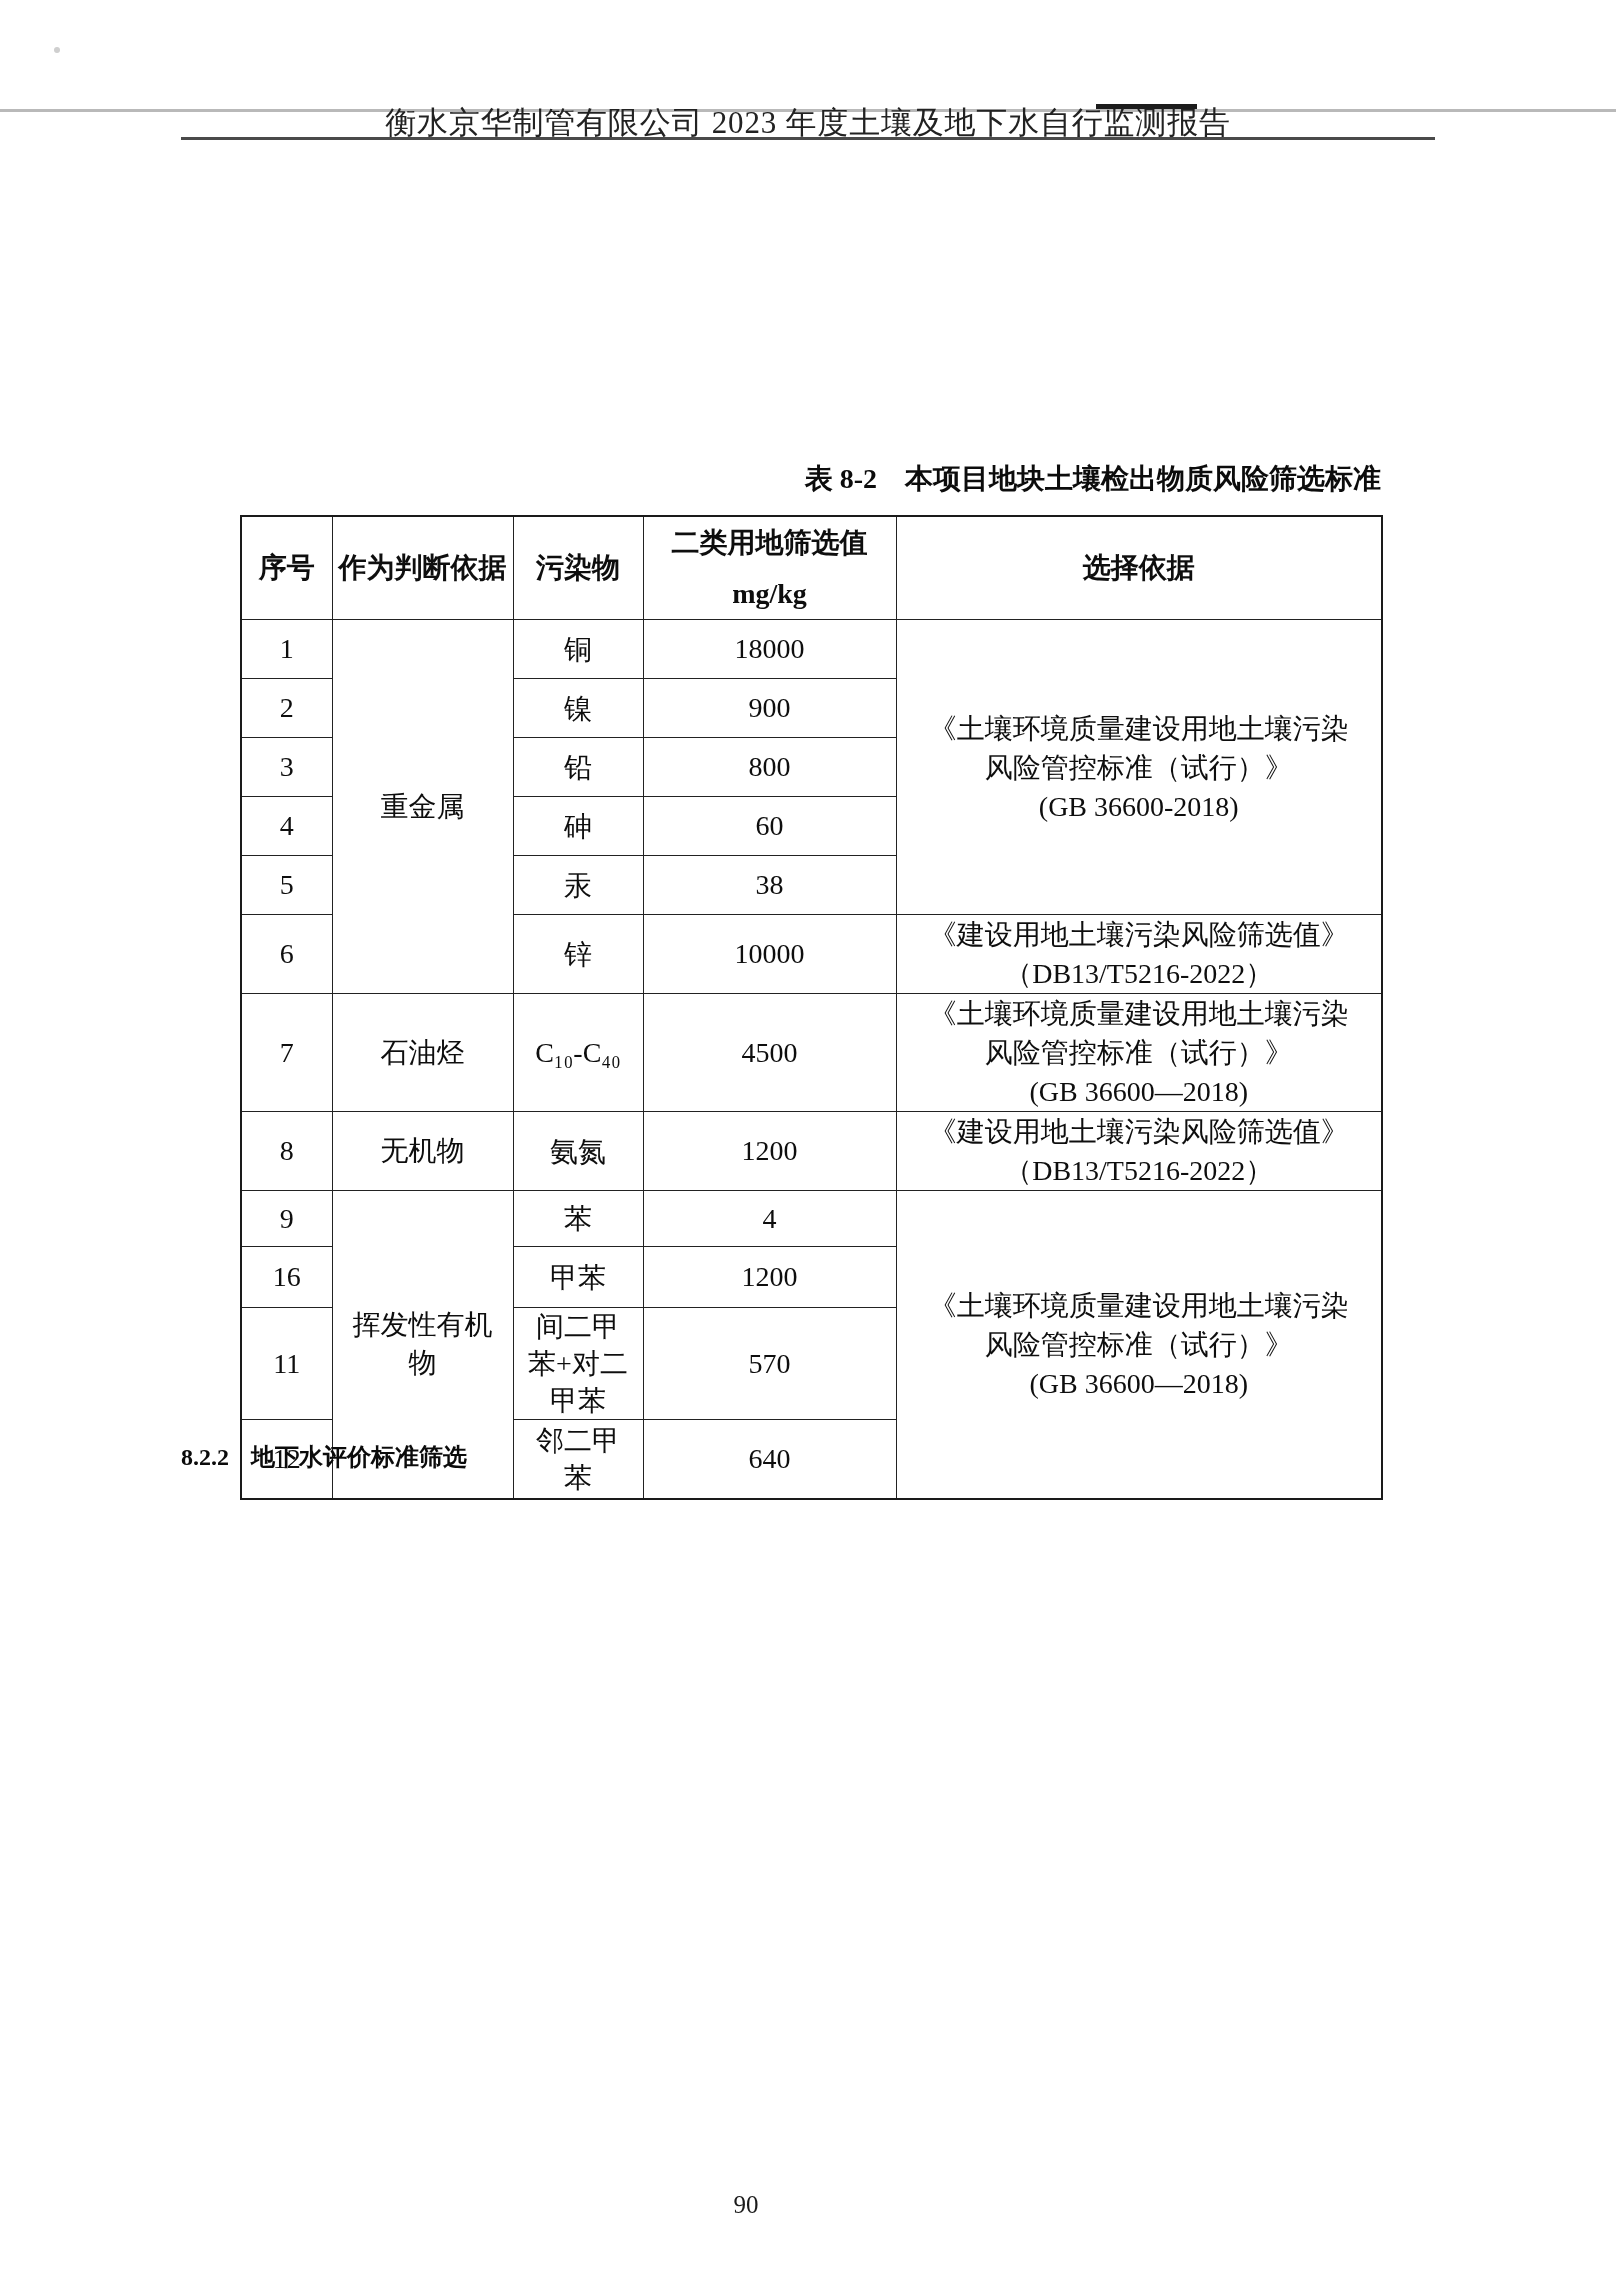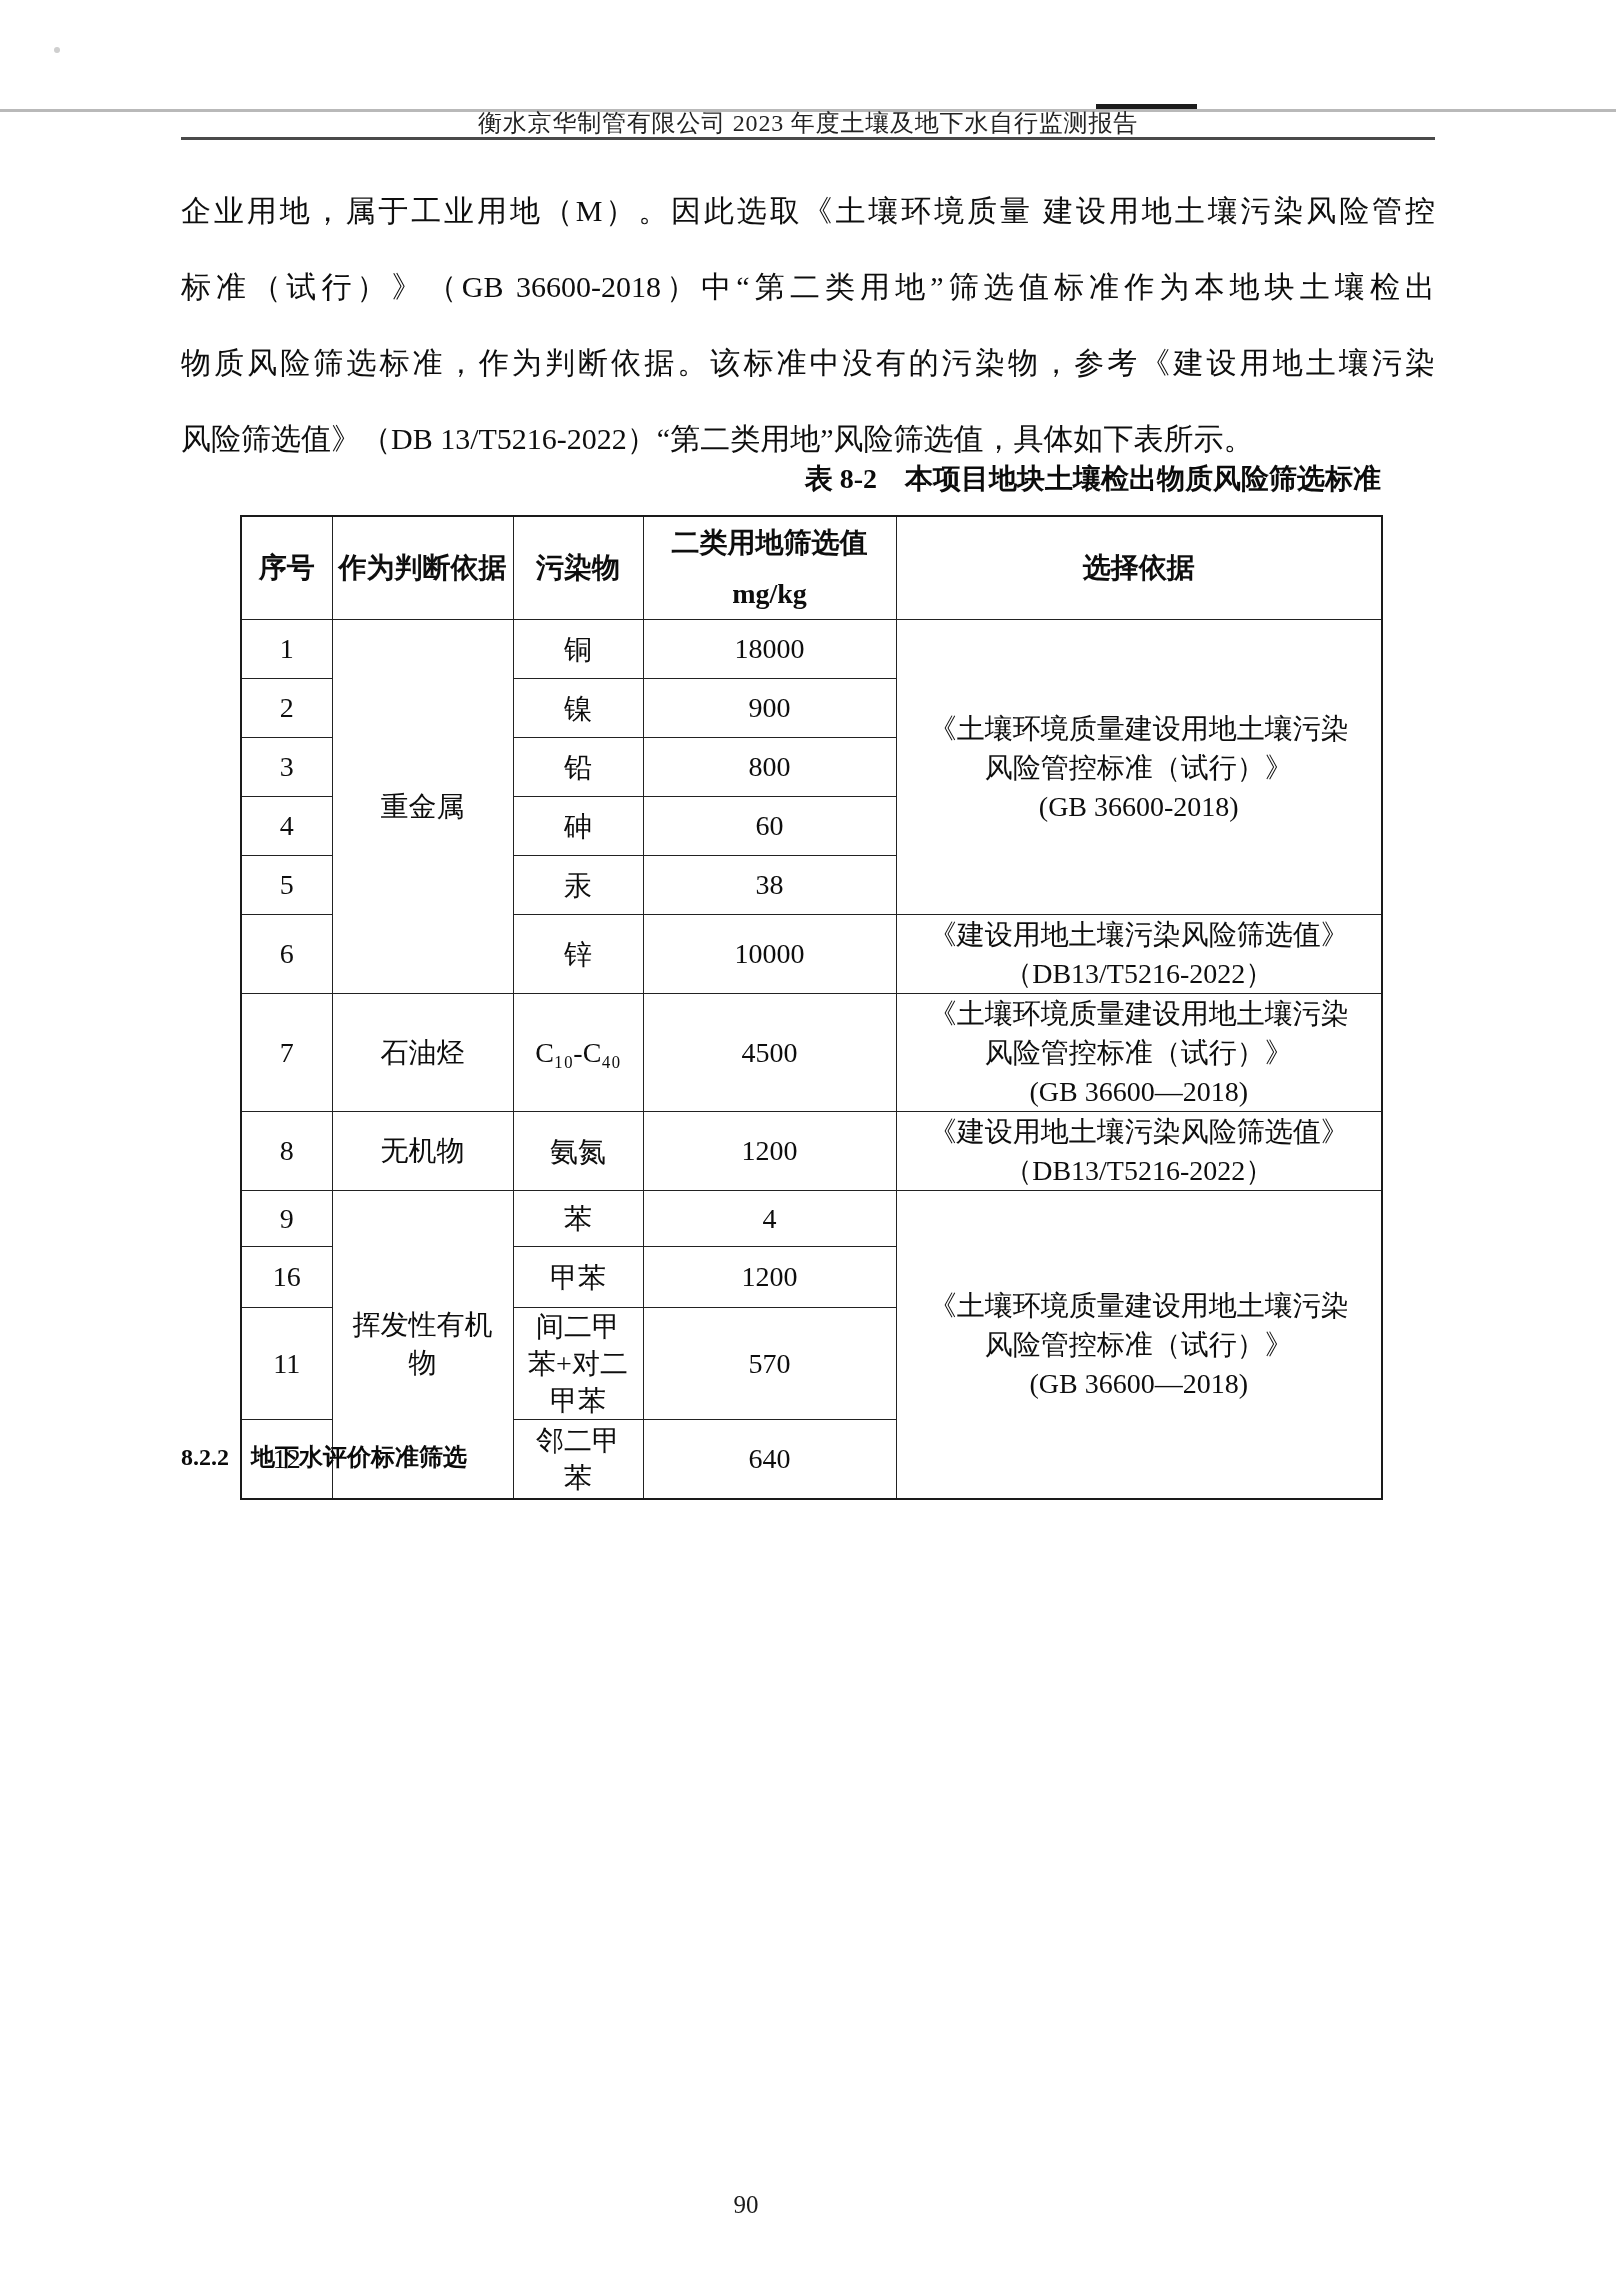--- a/index.html
+++ b/index.html
@@ -13,21 +13,21 @@
     overflow:hidden;
   }
   
   .speck{position:absolute;left:54px;top:47px;width:5.9px;height:5.9px;border-radius:50%;background:#cfcfcf;}
   .hairline-top{position:absolute;left:0;top:109px;width:1616px;height:2.5px;background:#b9b9b9;}
   .header-dash{position:absolute;left:1096px;top:104px;width:101px;height:5px;background:#1c1c1c;}
   .header-rule{position:absolute;left:181px;top:137px;width:1254px;height:3.4px;background:#4a4a4a;}
   
   .header-title{
     position:absolute;left:0;top:106px;width:1616px;
-    text-align:center;font-size:24px;line-height:34px;color:#222;
+    text-align:center;font-size:31px;line-height:34px;color:#222;
     letter-spacing:0.8px;
   }
   
   .intro{
     position:absolute;left:181px;top:173px;width:1254px;
     font-size:30px;line-height:76px;color:#0e0e0e;
   }
   .jline{text-align:justify;text-align-last:justify;}
   .lastline{text-align:left;text-align-last:left;}
   .indent{text-indent:2em;}
@@ -84,26 +84,20 @@
 <body>
 
 <div class="page">
 
   <div class="speck"></div>
   <div class="hairline-top"></div>
   <div class="header-dash"></div>
   <div class="header-title">衡水京华制管有限公司 2023 年度土壤及地下水自行监测报告</div>
   <div class="header-rule"></div>
 
-  <div class="intro">
-    <div class="jline">企业用地，属于工业用地（M）。因此选取《土壤环境质量 建设用地土壤污染风险管控</div>
-    <div class="jline">标准（试行）》（GB 36600-2018）中“第二类用地”筛选值标准作为本地块土壤检出</div>
-    <div class="jline">物质风险筛选标准，作为判断依据。该标准中没有的污染物，参考《建设用地土壤污染</div>
-    <div class="lastline">风险筛选值》（DB 13/T5216-2022）“第二类用地”风险筛选值，具体如下表所示。</div>
-  </div>
 
   <div class="tbl-caption">表 8-2　本项目地块土壤检出物质风险筛选标准</div>
 
   <table class="screen">
     <colgroup>
       <col style="width:91px">
         <col style="width:181px">
         <col style="width:130px">
         <col style="width:253px">
         <col style="width:486px">

